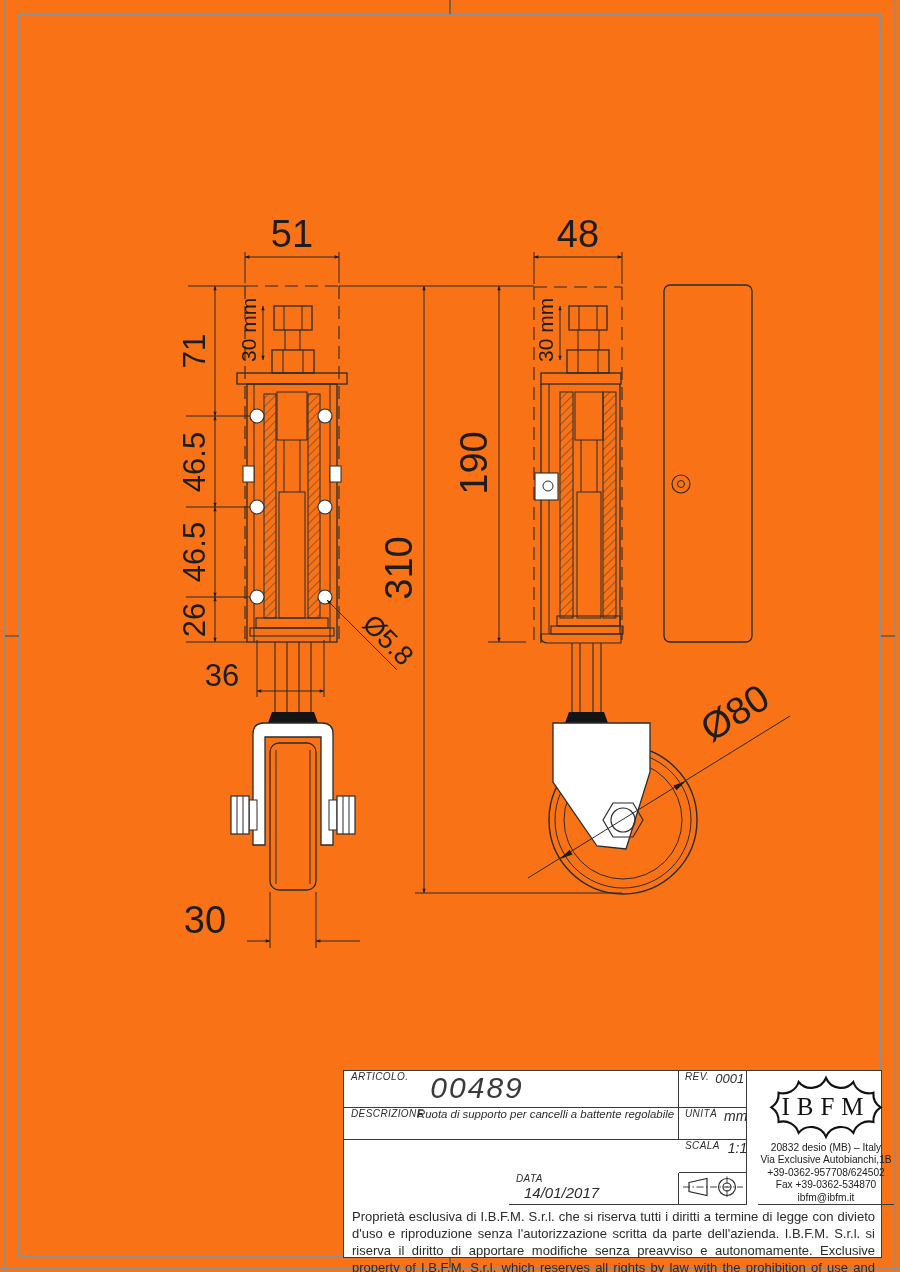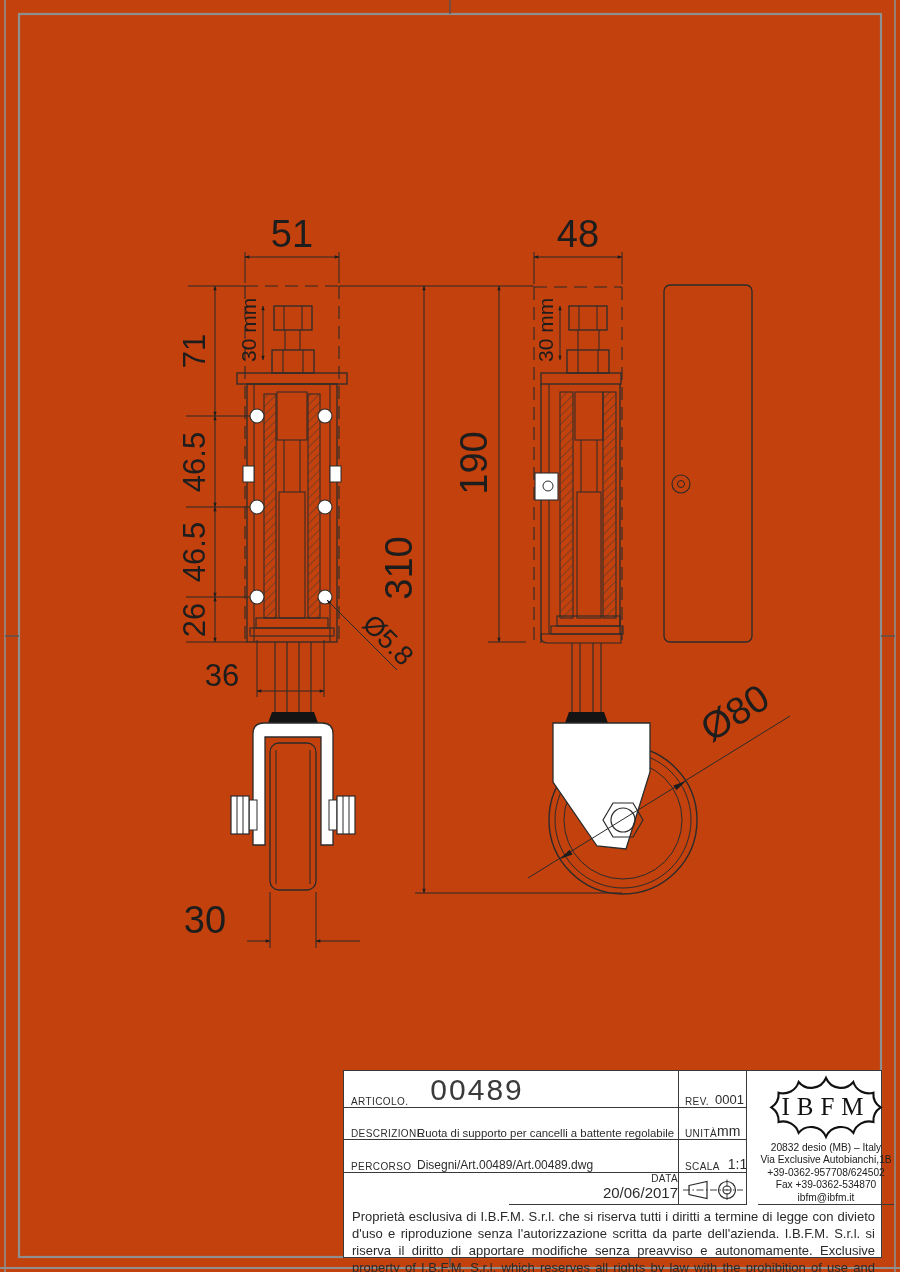--- a/index.html
+++ b/index.html
@@ -1,25 +1,25 @@
 <!DOCTYPE html>
 <html><head>
 <meta charset="utf-8">
 <style>
   html,body{margin:0;padding:0;background:#e8e8e8;}
-  .page{position:relative;width:900px;height:1272px;background:#c2410c;overflow:hidden;
+  .page{position:relative;width:900px;height:1272px;background:#f97316;overflow:hidden;
         font-family:"Liberation Sans",sans-serif;color:#1d1d1d;}
   svg text{font-family:"Liberation Sans",sans-serif;fill:#1d1d1d;}
   .dwg{position:absolute;left:0;top:0;}
 
   
   .tblock{position:absolute;left:343px;top:1070px;width:539px;height:188px;
           border:1.4px solid #3a3a3a;box-sizing:border-box;background:#fff;}
   .cell{position:absolute;box-sizing:border-box;border-right:1px solid #3a3a3a;border-bottom:1px solid #3a3a3a;
-        display:flex;align-items:flex-end;overflow:hidden;}
+        display:flex;align-items:flex-start;overflow:hidden;font-style:italic;}
   .lbl{font-size:10px;letter-spacing:.4px;color:#2c2c2c;white-space:nowrap;}
   .val{color:#2c2c2c;white-space:nowrap;}
   .logo-cell{position:absolute;left:414px;top:0;width:136px;height:134px;box-sizing:border-box;
              border-bottom:1px solid #3a3a3a;display:flex;flex-direction:column;align-items:center;}
   .logo-word{position:absolute;top:22px;width:100%;text-align:center;
              font-family:"Liberation Serif",serif;font-size:25px;letter-spacing:7px;color:#111;}
   .addr{font-size:10.2px;line-height:1.22;text-align:center;color:#202020;margin-top:2px;white-space:nowrap;}
   .legal{position:absolute;left:0;top:134px;width:539px;height:54px;box-sizing:border-box;
          padding:4px 8px 0 8px;font-size:13px;line-height:1.3;text-align:justify;color:#2a2a2a;}
 </style>
@@ -256,35 +256,31 @@
     <span class="lbl">REV.</span>
     <span class="val" style="margin-left:6px;font-size:13px;">0001</span>
   </div>
 
   <div class="cell" style="left:0;top:37px;width:335px;height:32px;padding-left:7px;">
     <span class="lbl" style="width:66px;">DESCRIZIONE</span>
     <span class="val" style="font-size:11.4px;">Ruota di supporto per cancelli a battente regolabile</span>
   </div>
   <div class="cell" style="left:335px;top:37px;width:68px;height:32px;padding-left:6px;">
     <span class="lbl">UNITÀ</span>
-    <span class="val" style="font-size:14px;">mm</span>
-  </div>
-
-  <div class="cell" style="left:0;top:69px;width:335px;height:33px;padding-left:7px;">
-    <span class="lbl" style="width:66px;">PERCORSO</span>
-    <span class="val" style="font-size:12px;">Disegni/Art.00489/Art.00489.dwg</span>
-  </div>
+    <span class="val" style="margin-left:7px;font-size:14px;">mm</span>
+  </div>
+
   <div class="cell" style="left:335px;top:69px;width:68px;height:33px;padding-left:6px;">
     <span class="lbl">SCALA</span>
     <span class="val" style="margin-left:8px;font-size:14px;">1:1</span>
   </div>
 
   <div class="cell" style="left:165px;top:102px;width:170px;height:32px;padding-left:7px;flex-direction:column;">
     <span class="lbl">DATA</span>
-    <span class="val" style="margin-left:8px;font-size:15px;">20/06/2017</span>
+    <span class="val" style="margin-left:8px;font-size:15px;">14/01/2017</span>
   </div>
   <div class="cell" style="left:335px;top:102px;width:68px;height:32px;justify-content:center;">
     <svg width="64" height="28" viewBox="0 0 64 28">
       <g stroke="#2b2b2b" fill="none" stroke-width="1.2">
         <path d="M8,9.5 L26,5.5 L26,22.5 L8,18.5 Z"></path>
         <line x1="2" y1="14" x2="62" y2="14" stroke-dasharray="7 2.5 1.5 2.5" stroke-width="0.9"></line>
         <circle cx="46" cy="14" r="8.5"></circle>
         <circle cx="46" cy="14" r="4"></circle>
         <line x1="46" y1="3.5" x2="46" y2="24.5" stroke-dasharray="7 2.5 1.5 2.5" stroke-width="0.9"></line>
       </g>

